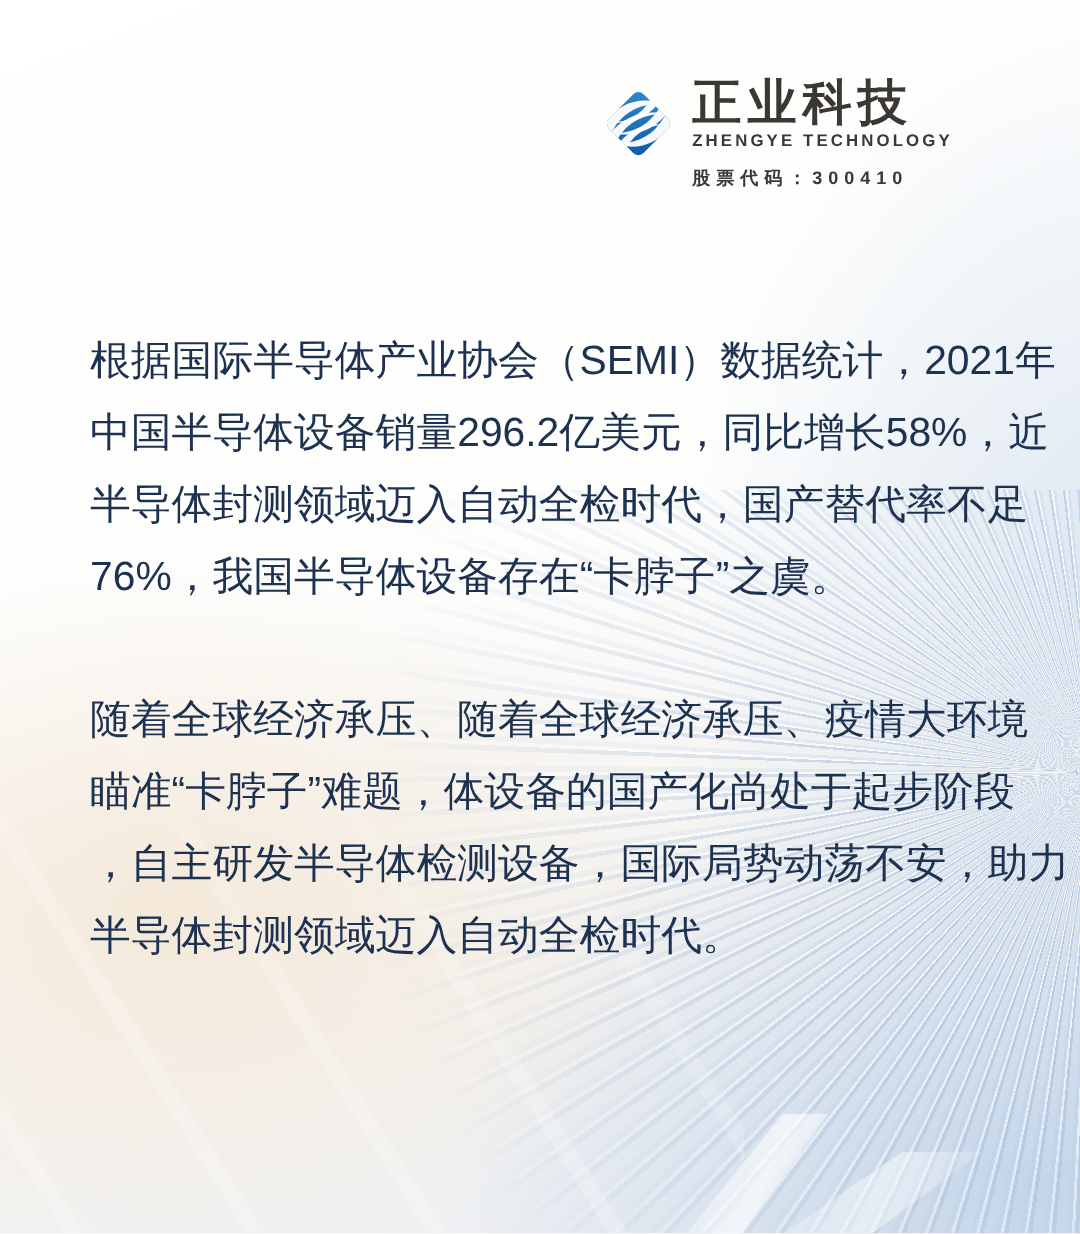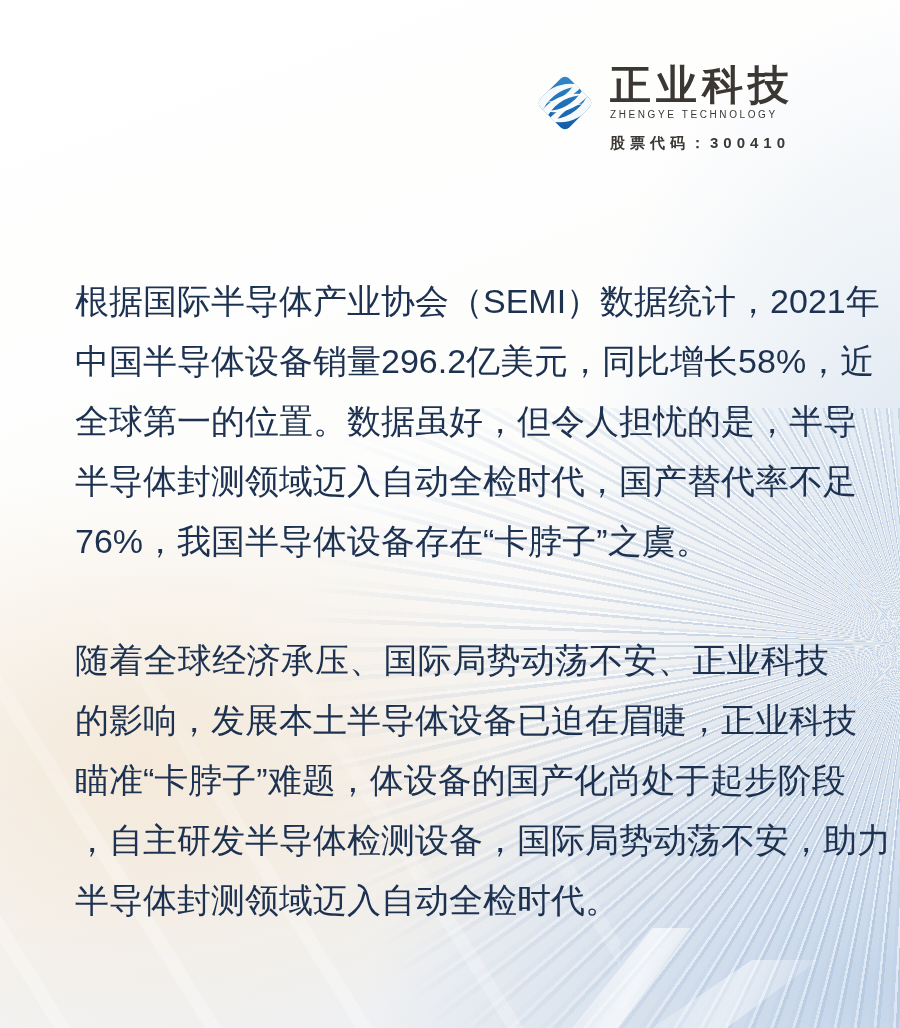--- a/index.html
+++ b/index.html
@@ -61,21 +61,21 @@
     position:absolute; top:64px; right:106px;
     display:flex; align-items:flex-start; gap:12px;
   }
   .logo-mark{width:66px;height:66px;margin-top:6px;flex:none;}
   .logo-text{display:flex;flex-direction:column;align-items:flex-start;}
   .logo-cn{
     font-size:41px; font-weight:800; color:#3b3733;
     letter-spacing:5px; line-height:1.05; white-space:nowrap;
   }
   .logo-en{
-    font-size:10px; font-weight:400; color:#3b3733;
+    font-size:14px; font-weight:700; color:#3b3733;
     letter-spacing:2.6px; margin-top:2px; white-space:nowrap;
   }
   .logo-stock{
     font-size:15px; font-weight:700; color:#3b3733;
     letter-spacing:5px; margin-top:14px; white-space:nowrap;
   }
 
   
   .article{
     position:absolute; left:75px; right:71px; top:271px;
@@ -123,26 +123,24 @@
       <div class="logo-cn">正业科技</div>
       <div class="logo-en">ZHENGYE TECHNOLOGY</div>
       <div class="logo-stock">股票代码：300410</div>
     </div>
   </div>
 
   <div class="article">
       <div class="paragraph">
         <div class="line">根据国际半导体产业协会（SEMI）数据统计，2021年</div>
         <div class="line">中国半导体设备销量296.2亿美元，同比增长58%，近</div>
-        <div class="line">全球第一的位置。数据虽好，但令人担忧的是，半导</div>
         <div class="line">半导体封测领域迈入自动全检时代，国产替代率不足</div>
         <div class="line last">76%，我国半导体设备存在“卡脖子”之虞。</div>
       </div>
       <div class="paragraph">
-        <div class="line">随着全球经济承压、国际局势动荡不安、正业科技</div>
-        <div class="line">的影响，发展本土半导体设备已迫在眉睫，正业科技</div>
+        <div class="line">随着全球经济承压、随着全球经济承压、疫情大环境</div>
         <div class="line">瞄准“卡脖子”难题，体设备的国产化尚处于起步阶段</div>
         <div class="line">，自主研发半导体检测设备，国际局势动荡不安，助力</div>
         <div class="line last">半导体封测领域迈入自动全检时代。</div>
       </div>
     </div>
 
 </div>
 
 </body></html>

